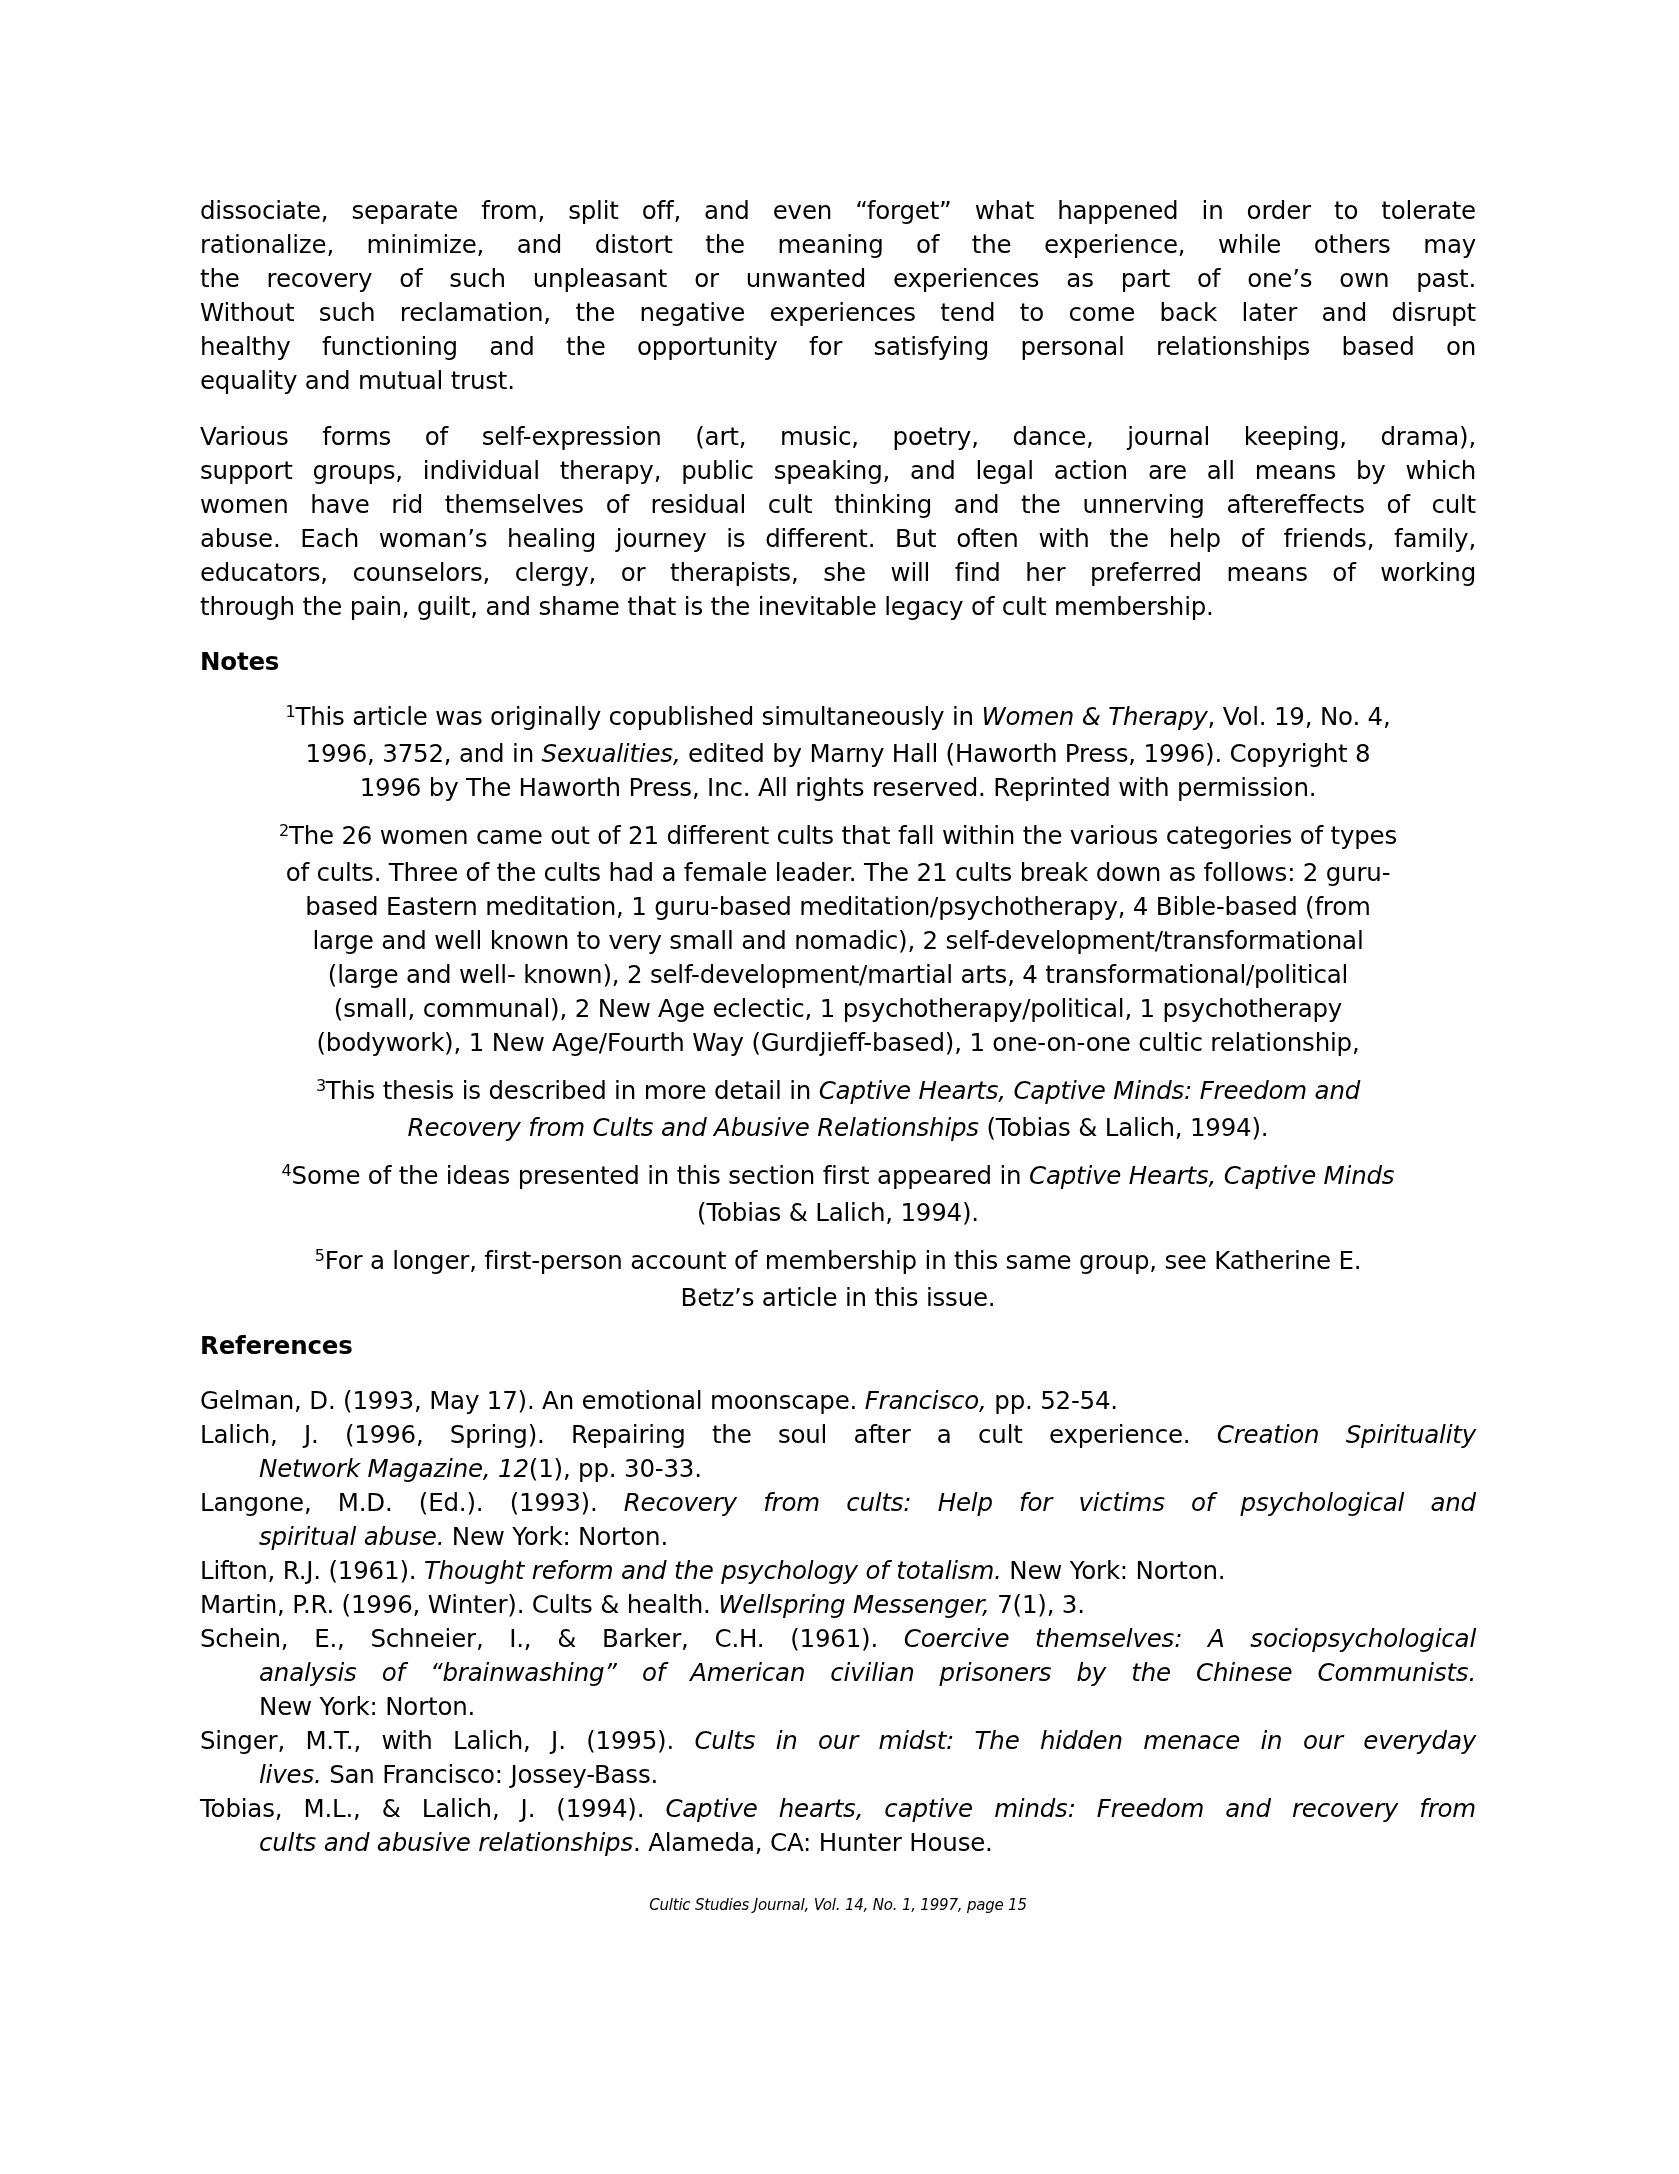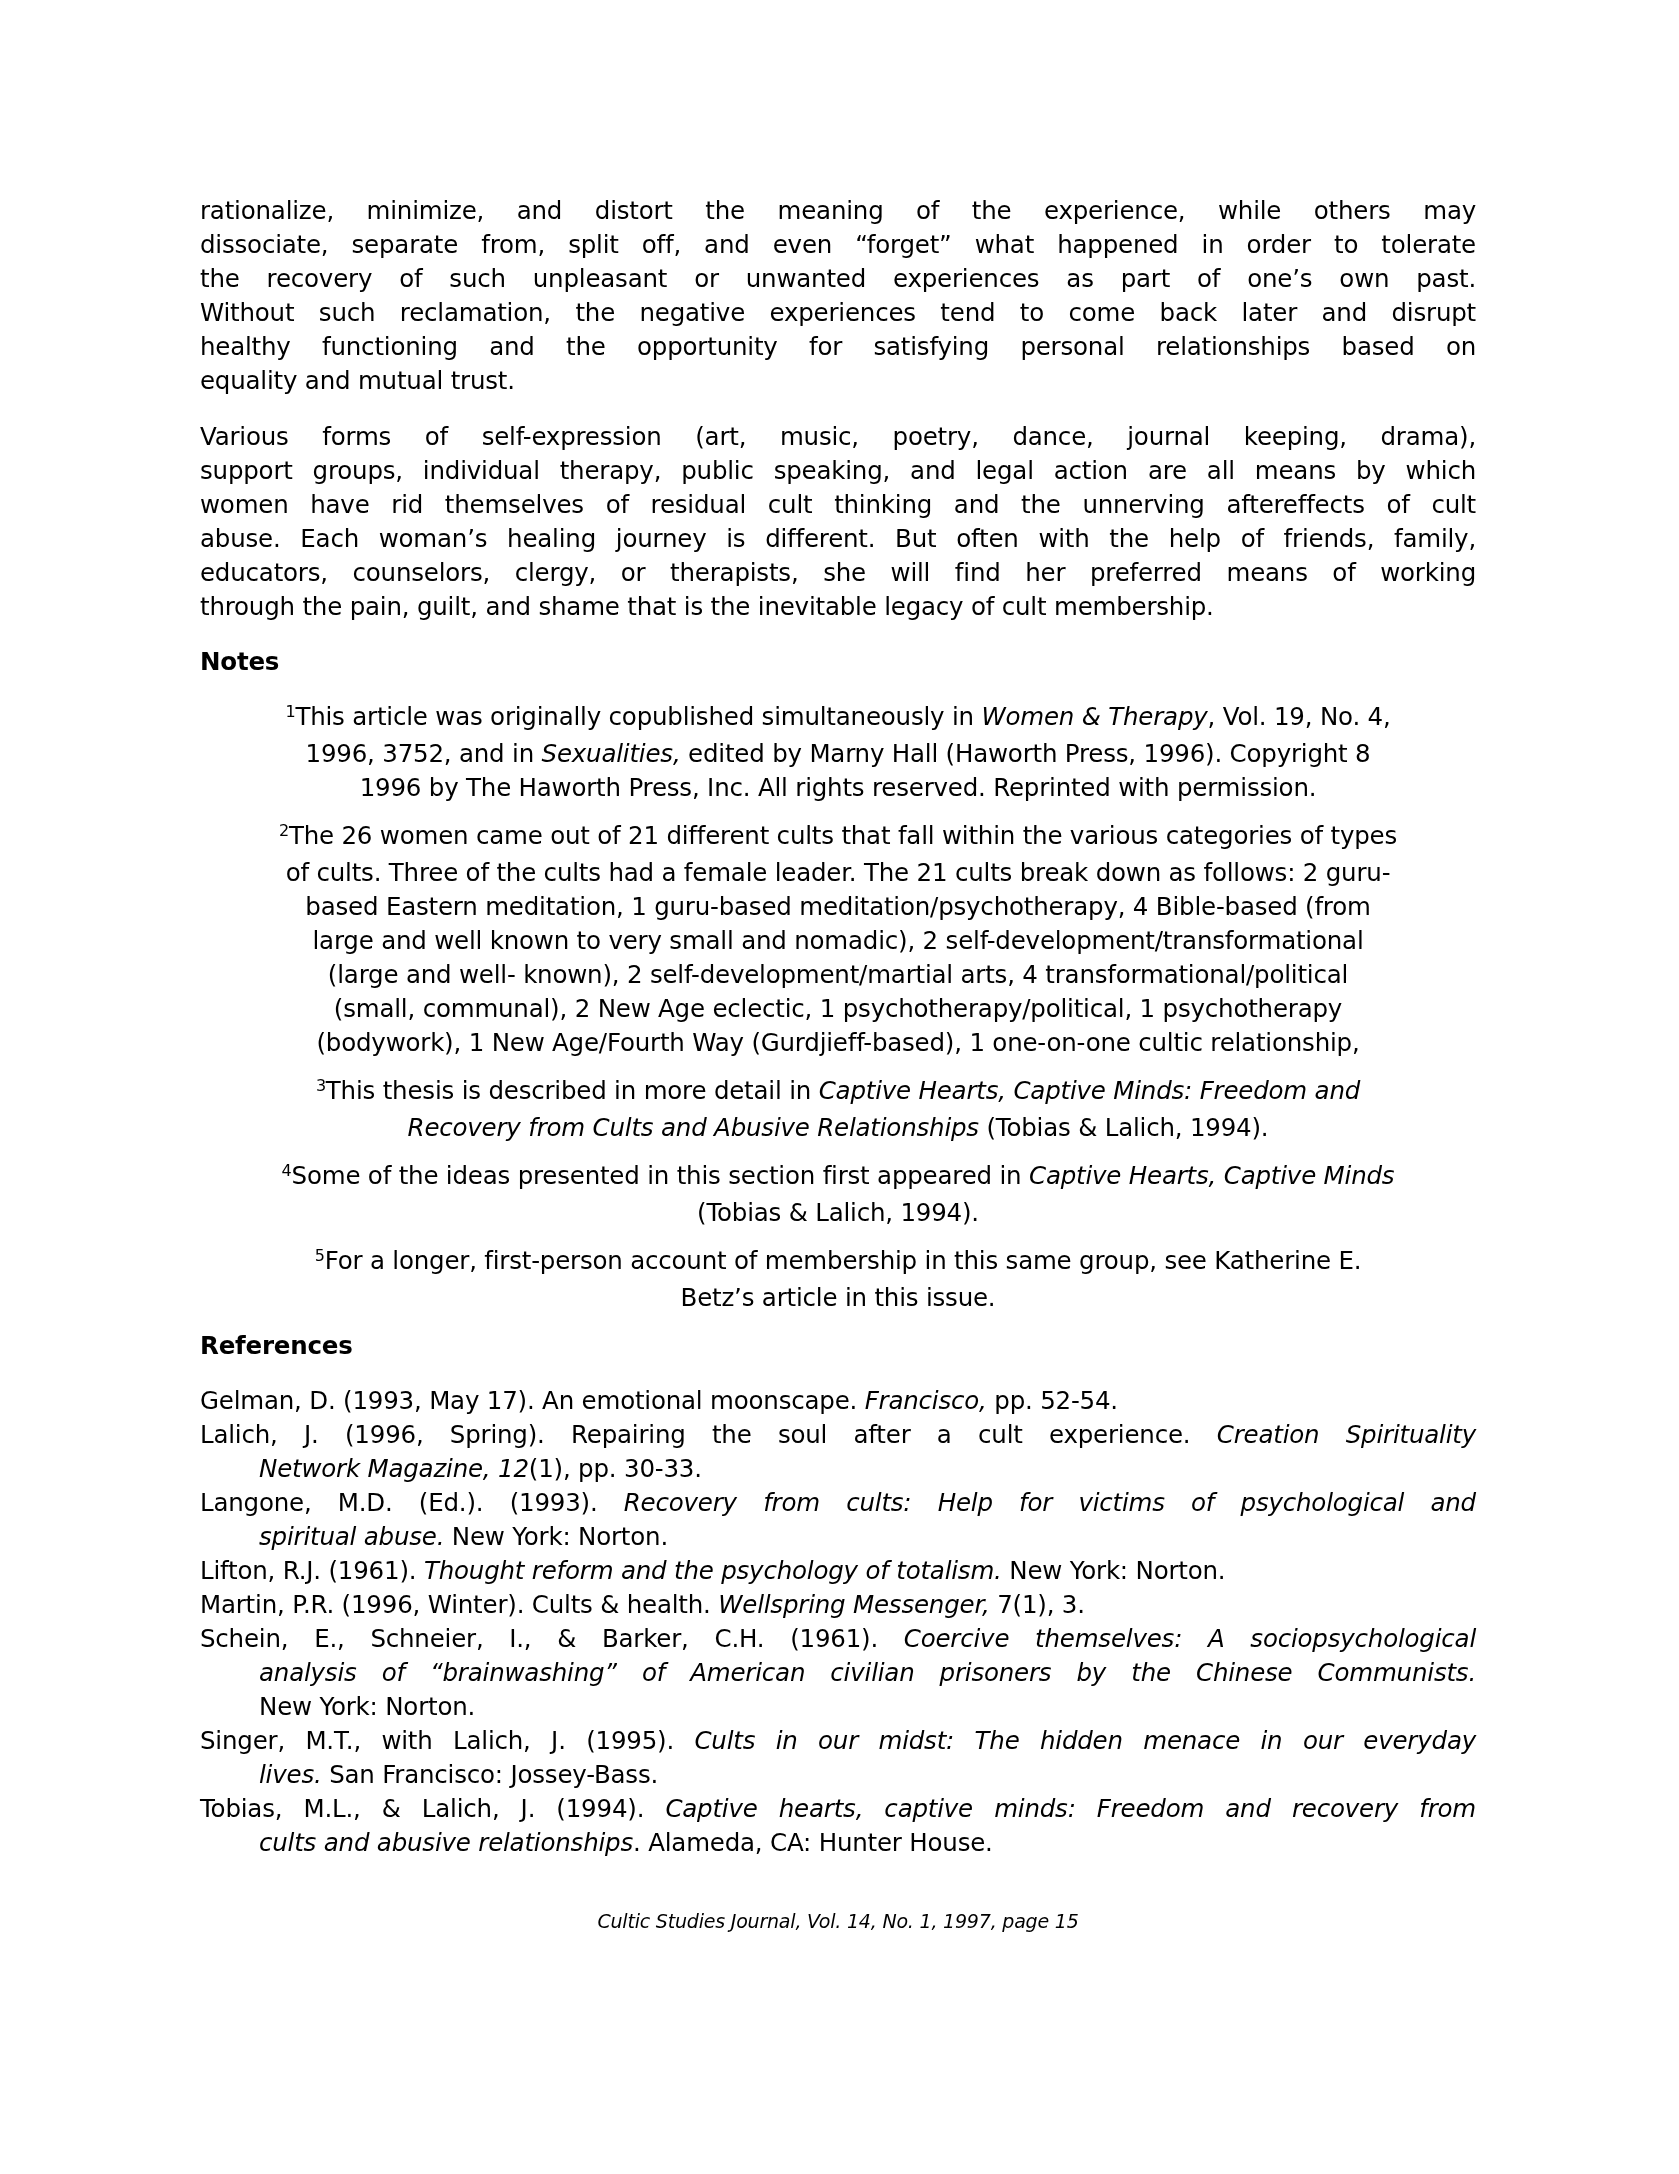--- a/index.html
+++ b/index.html
@@ -34,36 +34,36 @@
   .line.cont { padding-left: 59px; }
   .heading {
     font-weight: bold;
     text-align: left;
     line-height: 34px;
     margin: 11.3px 0 21px 0;
   }
   .it  { font-style: italic; }
   .sup { font-size: 16px; position: relative; top: -8.5px; }
   .footer {
-    margin-top: 44px;
+    margin-top: 28px;
     text-align: center;
     font-style: italic;
-    font-size: 19px;
+    font-size: 15px;
     line-height: 34px;
   }
 </style>
 </head>
 <body>
 
 <div class="page">
   <div class="content">
 
     <div class="block paragraph justify">
+        <div class="line"><span>dissociate, separate from, split off, and even “forget” what happened in order to tolerate</span></div>
         <div class="line"><span>rationalize, minimize, and distort the meaning of the experience, while others may</span></div>
-        <div class="line"><span>dissociate, separate from, split off, and even “forget” what happened in order to tolerate</span></div>
         <div class="line"><span>the recovery of such unpleasant or unwanted experiences as part of one’s own past.</span></div>
         <div class="line"><span>Without such reclamation, the negative experiences tend to come back later and disrupt</span></div>
         <div class="line"><span>healthy functioning and the opportunity for satisfying personal relationships based on</span></div>
         <div class="line"><span>equality and mutual trust.</span></div>
       </div>
       <div class="block paragraph justify">
         <div class="line"><span>Various forms of self-expression (art, music, poetry, dance, journal keeping, drama),</span></div>
         <div class="line"><span>support groups, individual therapy, public speaking, and legal action are all means by which</span></div>
         <div class="line"><span>women have rid themselves of residual cult thinking and the unnerving aftereffects of cult</span></div>
         <div class="line"><span>abuse. Each woman’s healing journey is different. But often with the help of friends, family,</span></div>

